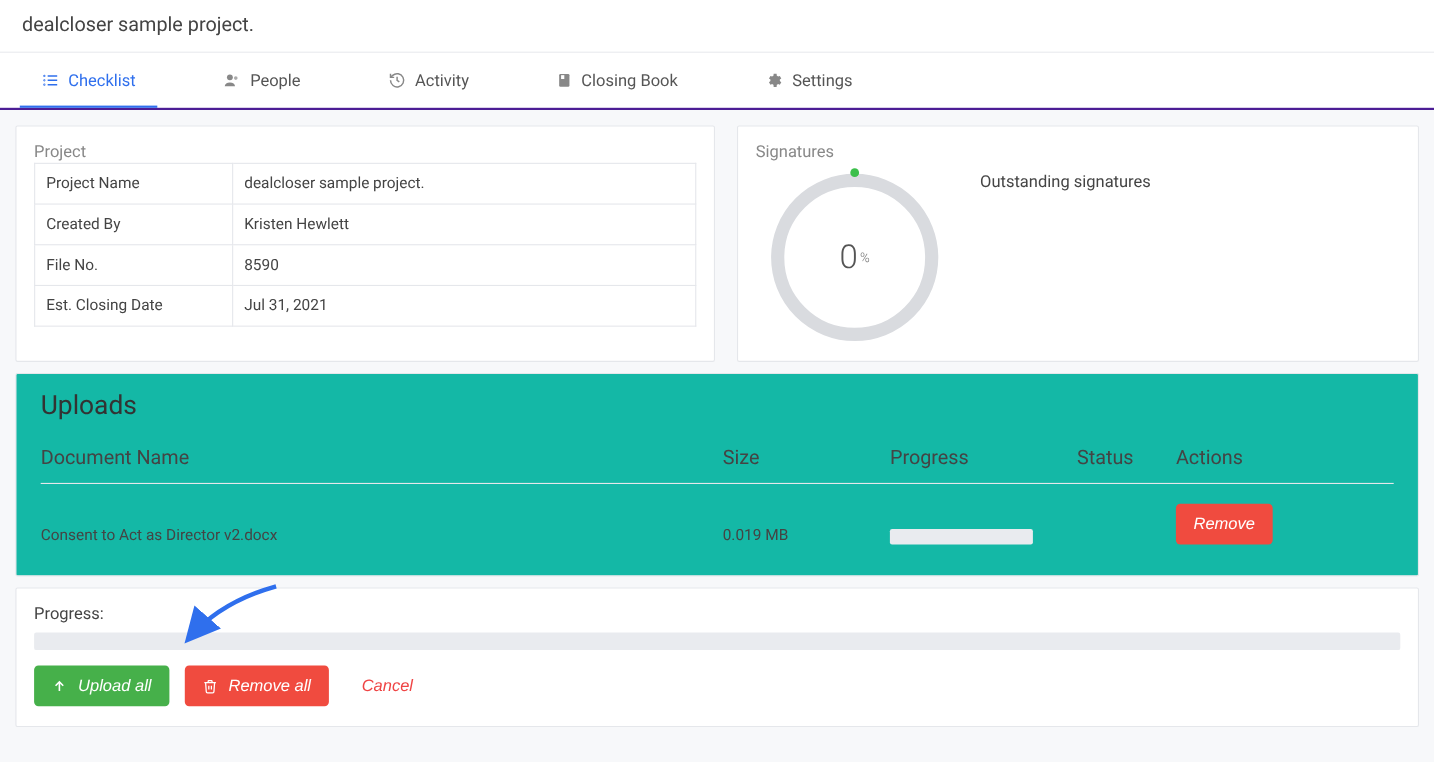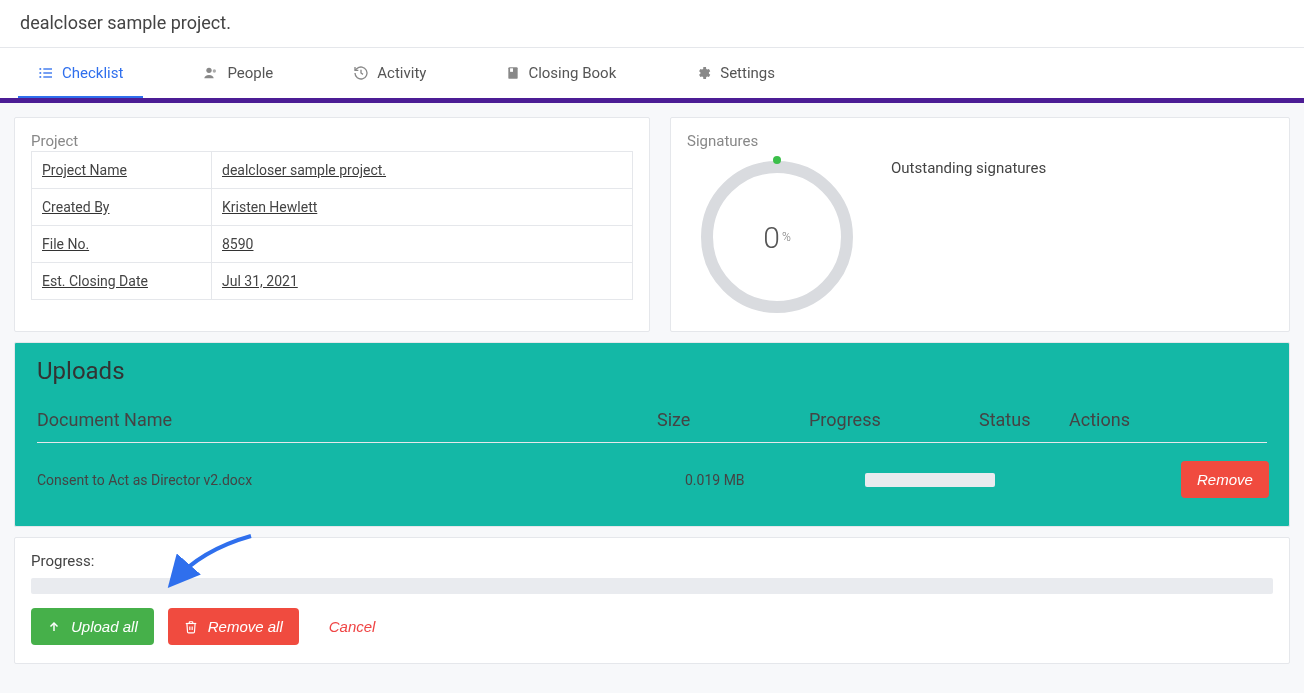--- a/index.html
+++ b/index.html
@@ -15,21 +15,21 @@
     background: #fff;
     border-bottom: 1px solid #e5e7eb;
     font-size: 18px;
     color: #444;
     font-weight: 400;
   }
   .tabs {
     display: flex;
     padding: 0 0 0 18px;
     background: #fff;
-    border-bottom: 5px solid #4c1d95;
+    border-bottom: 2px solid #4c1d95;
     align-items: center;
   }
   .tab {
     display: flex;
     align-items: center;
     gap: 8px;
     padding: 16px 20px 14px 20px;
     color: #555;
     cursor: pointer;
     font-size: 15px;
@@ -58,21 +58,20 @@
   .card.project { flex: 0 0 636px; }
   .card-header {
     color: #888;
     font-size: 15px;
     margin-bottom: 1px;
     font-weight: 400;
   }
   .project-table {
     width: 100%;
     border-collapse: collapse;
-    text-decoration: underline;
   }
   .project-table td {
     border: 1px solid #e5e7eb;
     padding: 10px 10px;
     font-size: 14px;
     color: #444;
   }
   .project-table td:first-child { width: 180px; }
   .sig-body {
     display: flex;
@@ -111,25 +110,24 @@
     color: #444;
     font-size: 18px;
   }
   .col-doc { flex: 0 0 620px; }
   .col-size { flex: 0 0 152px; }
   .col-prog { flex: 0 0 170px; }
   .col-status { flex: 0 0 90px; }
   .col-actions { flex: 1; }
   .upload-row {
     display: flex;
-    align-items: center;
+    align-items: flex-end;
     padding: 18px 0 12px 0;
     font-size: 14px;
     color: #444;
-    gap: 28px;
   }
   .prog-bar {
     width: 130px; height: 14px; background: #e9ebef; border-radius: 2px;
   }
   .btn {
     display: inline-flex;
     align-items: center;
     gap: 10px;
     padding: 10px 16px;
     border-radius: 4px;

